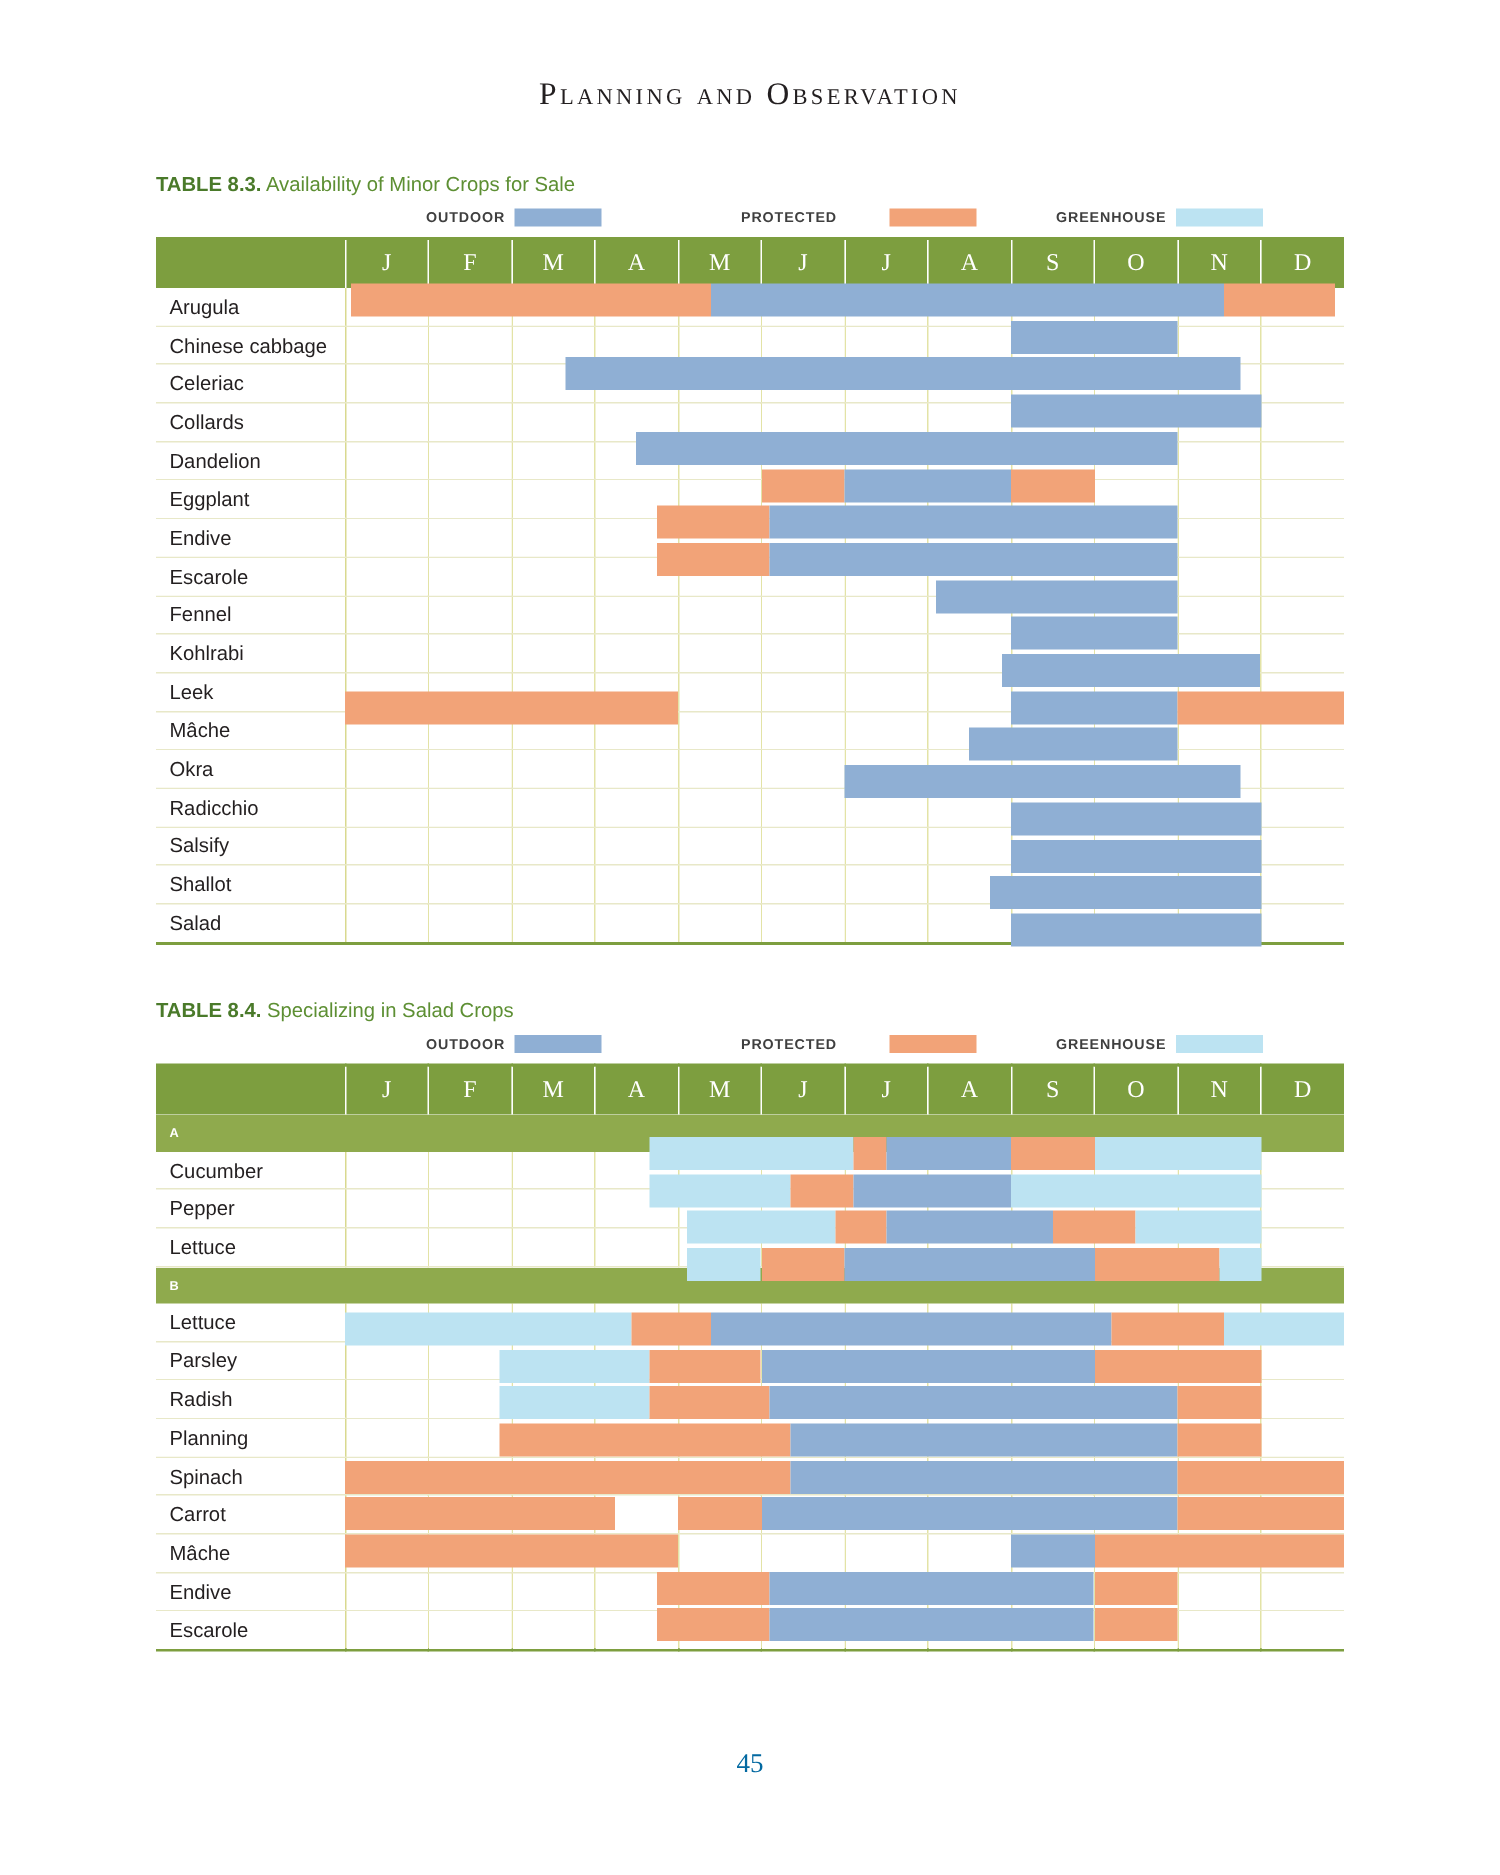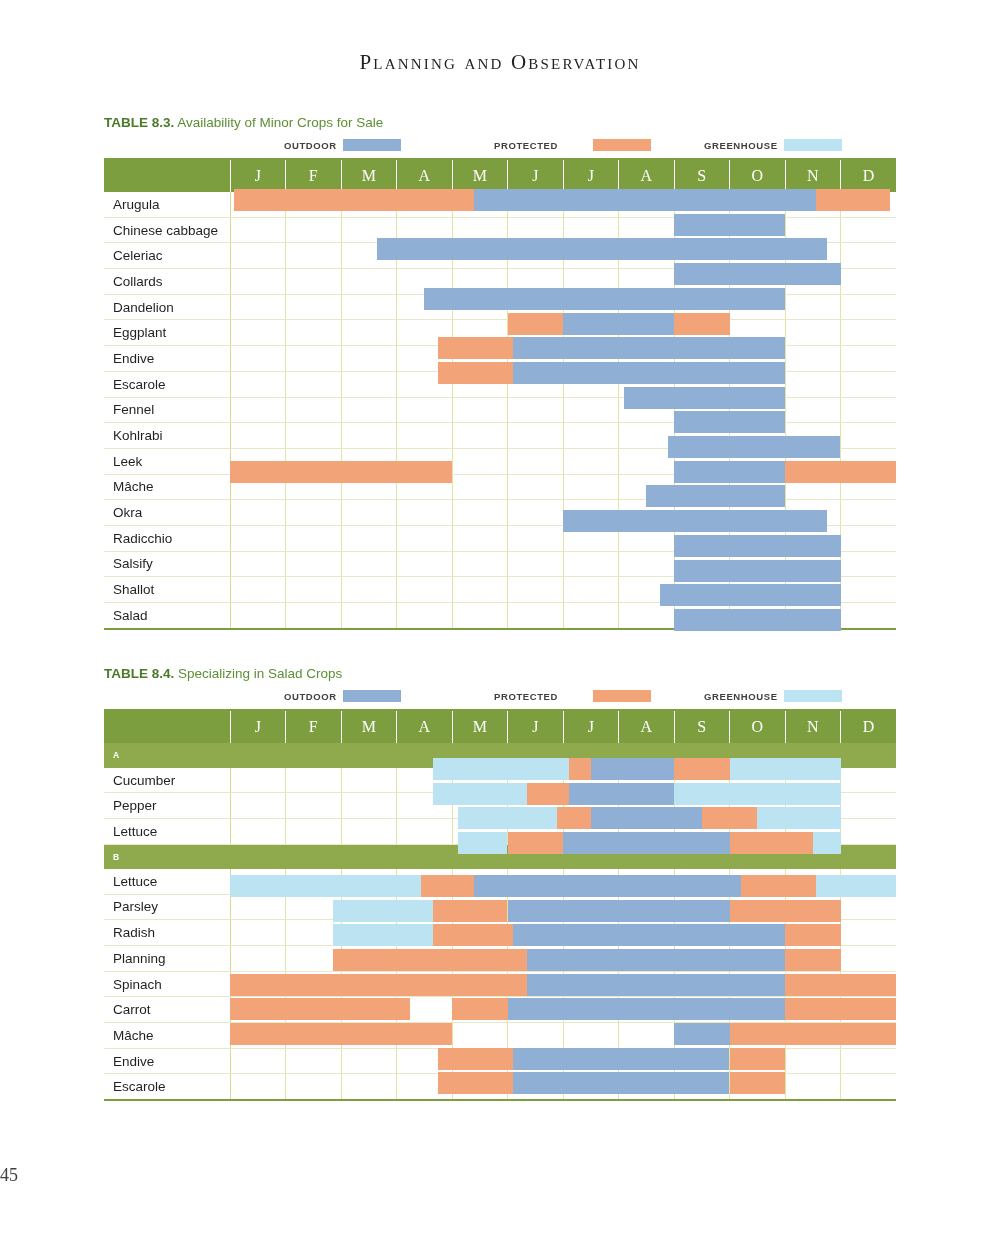--- a/index.html
+++ b/index.html
@@ -157,24 +157,24 @@
   .c-protected { background: #f2a378; }
   .c-greenhouse { background: #bce3f2; }
 
   .table-wrap { position: relative; }
 
   .page-number {
     position: absolute;
     top: 1165px;
     left: 0;
     width: 1000px;
-    text-align: left;
+    text-align: center;
     font-family: "Liberation Serif", serif;
     font-size: 18px;
-    color: #404040;
+    color: #0369a1;
   }
 </style>
 </head>
 <body>
 
 <div class="page">
 
   <div class="running-head">Planning and Observation</div>
 
   <div class="table-block" id="table83">

